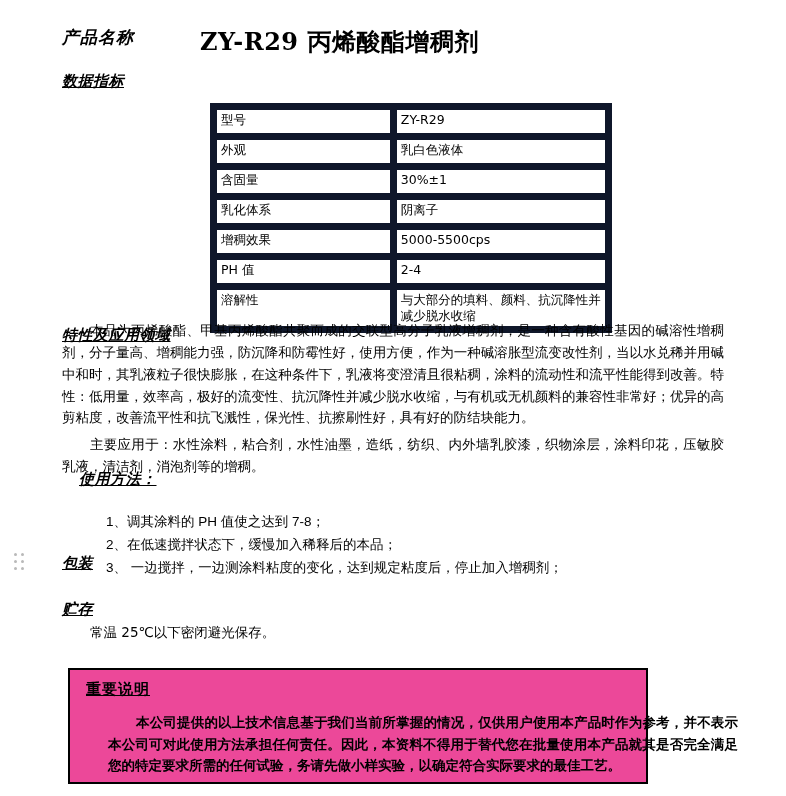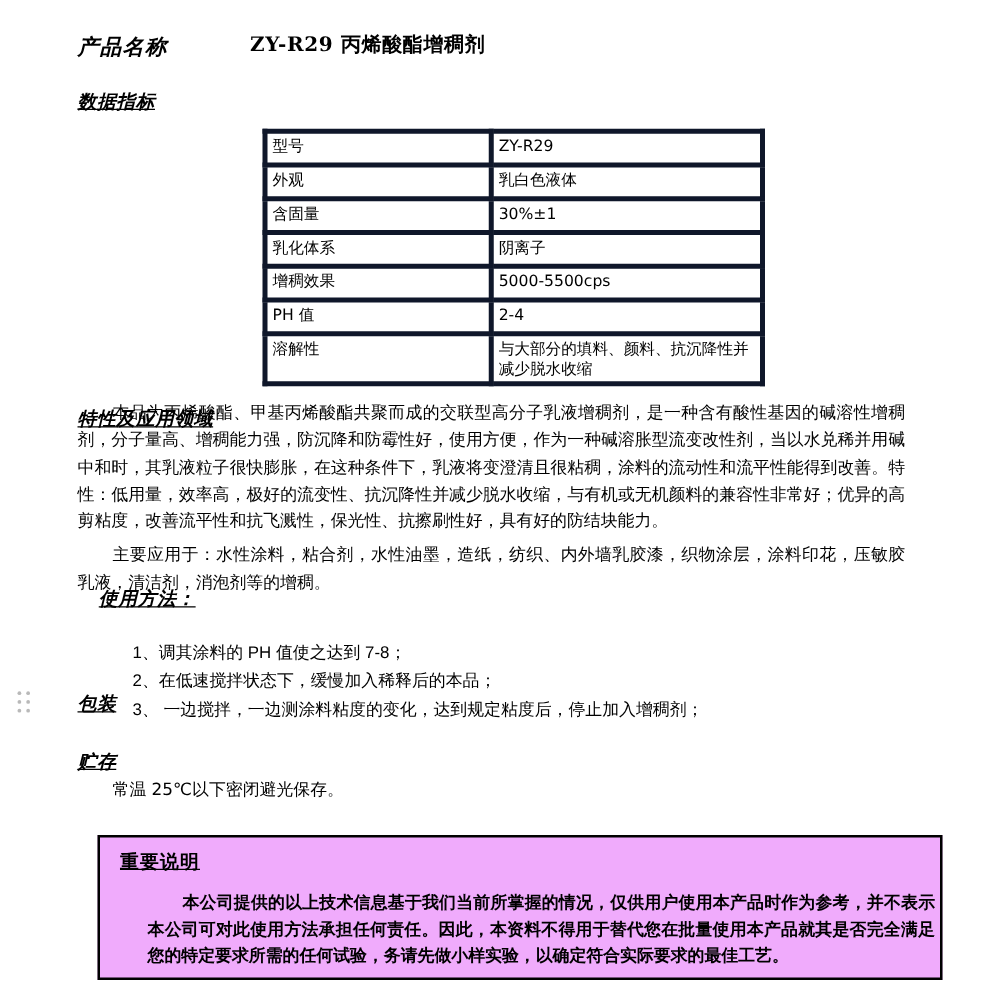--- a/index.html
+++ b/index.html
@@ -37,21 +37,21 @@
     font-size: 17px;
     font-weight: bold;
     font-style: italic;
     letter-spacing: 1px;
     font-family: "DejaVu Serif", serif;
   }
   .product-title {
     position: absolute;
     left: 200px;
     top: 0px;
-    font-size: 16px;
+    font-size: 24px;
     font-weight: bold;
     font-family: "DejaVu Serif", serif;
     letter-spacing: 0.5px;
   }
 
   
   .section-heading {
     font-family: "DejaVu Serif", serif;
     font-size: 15px;
     font-weight: bold;
@@ -70,21 +70,21 @@
   .spec-table {
     position: absolute;
     left: 210px;
     top: 103px;
     width: 402px;
     border-collapse: collapse;
     font-size: 12.5px;
     font-family: "DejaVu Sans", sans-serif;
   }
   .spec-table td {
-    border: 4px solid #0f172a;
+    border: 7px solid #0f172a;
     padding: 2px 4px 3px 4px;
     vertical-align: top;
     line-height: 1.25;
     height: 18px;
     margin-left: 32px;
   }
   .spec-table td.key {
     width: 158px;
   }
   .spec-table td.val {
@@ -138,27 +138,27 @@
   #storage-text {
     left: 62px;
     top: 622px;
     width: 662px;
     text-indent: 28px;
   }
 
   
   .note-box {
     position: absolute;
-    left: 78px;
+    left: 68px;
     top: 668px;
-    width: 676px;
+    width: 580px;
     height: 116px;
     border: 2px solid #000000;
     box-sizing: border-box;
-    background: #f0abfc;
+    background: #ec4899;
   }
   .note-title {
     position: absolute;
     left: 16px;
     top: 10px;
     font-size: 15px;
     font-weight: bold;
     font-family: "DejaVu Serif", serif;
     text-decoration: underline;
     letter-spacing: 1px;

